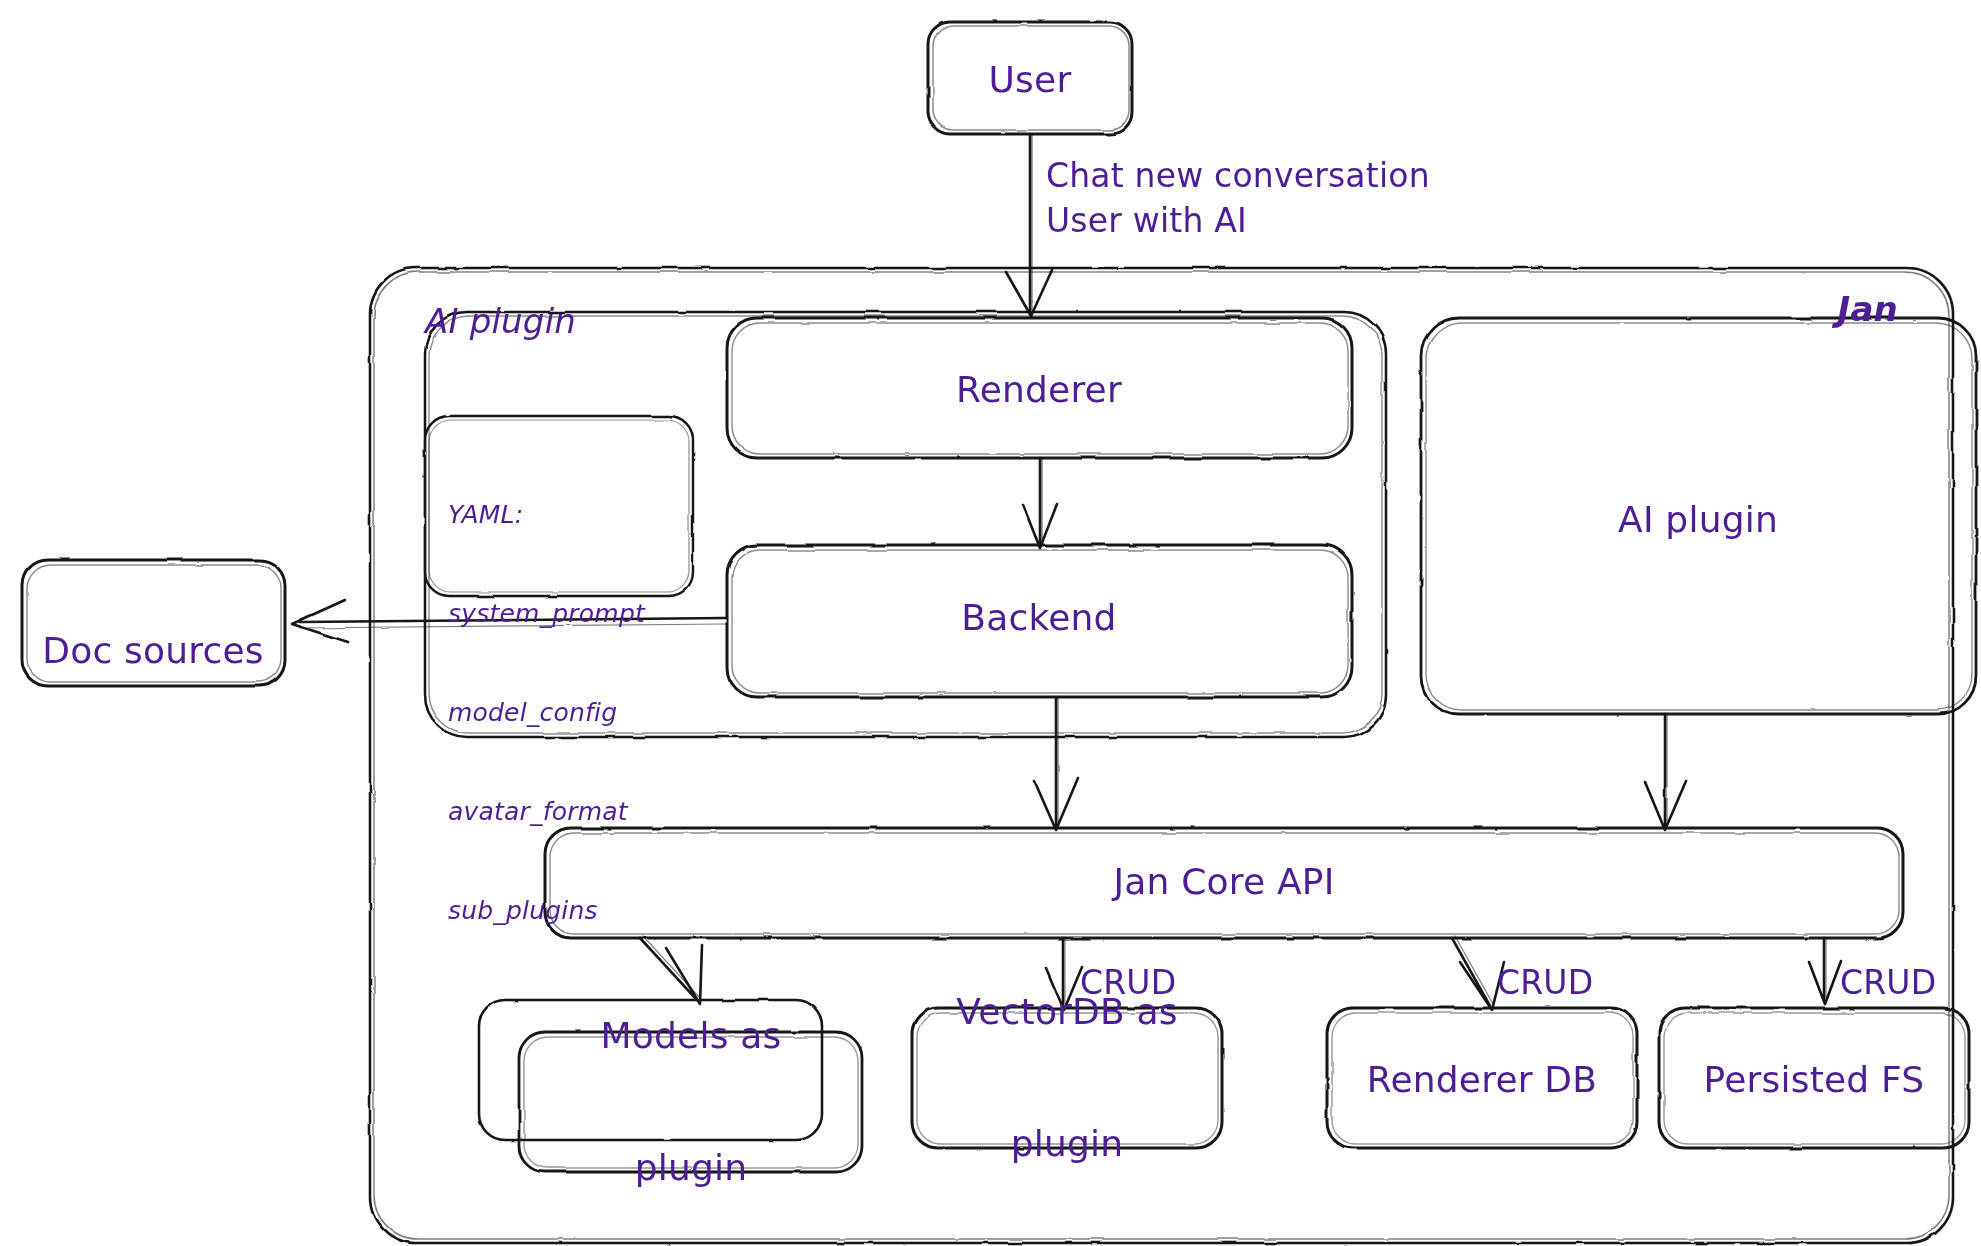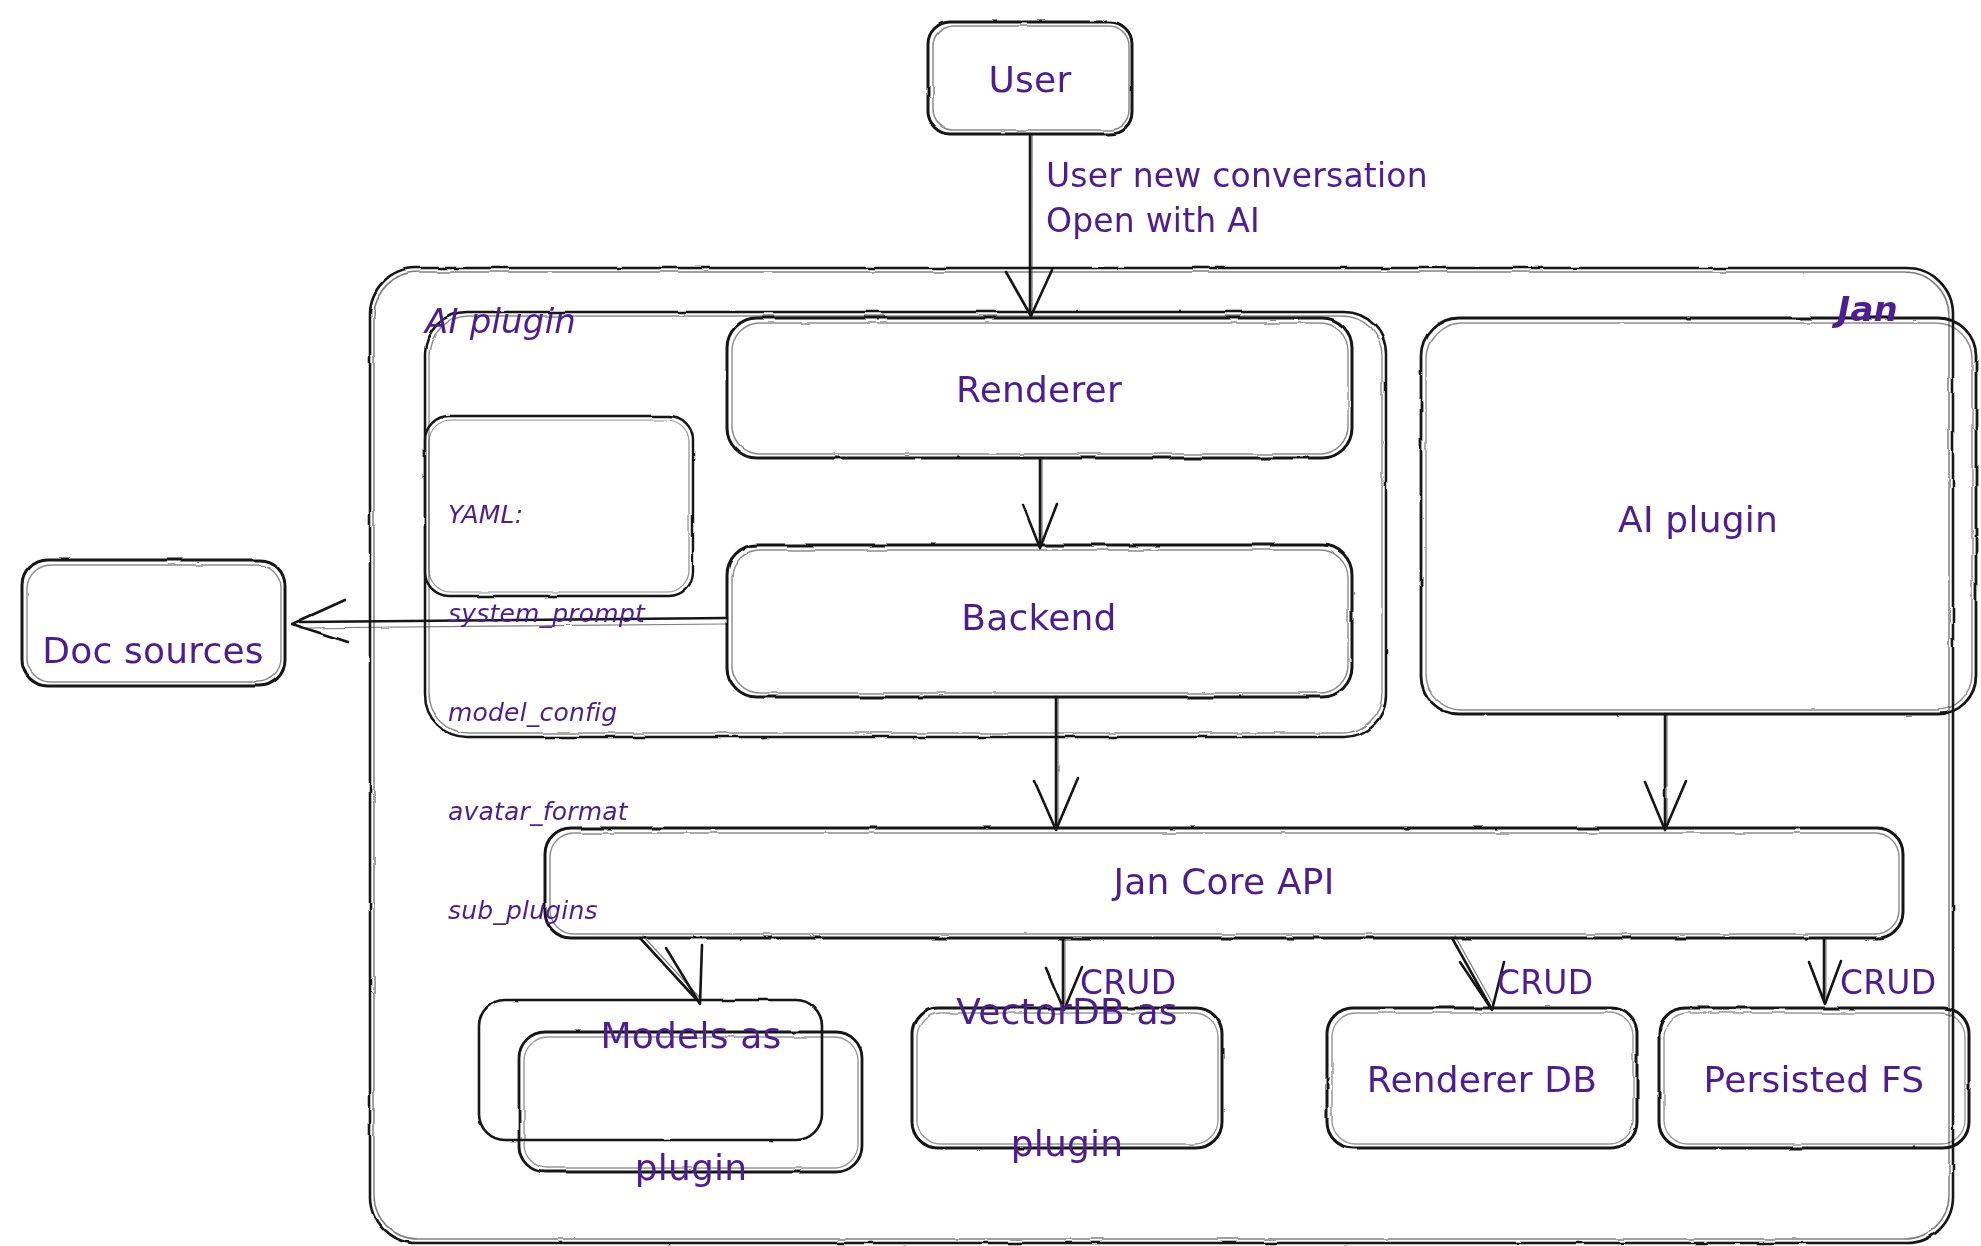--- a/index.html
+++ b/index.html
@@ -192,22 +192,22 @@
       </g>
     </g>
   </svg>
 
   <div class="lbl group-label" style="left:1898px; top:288px; transform:translateX(-100%);font-weight:bold;">Jan</div>
 
   <div class="lbl group-label" style="left:425px; top:300px;">AI plugin</div>
 
   <div class="lbl node-label" style="left:1030px; top:80px;">User</div>
 
-  <div class="lbl edge-label" style="left:1046px; top:155px;">User new conversation</div>
-  <div class="lbl edge-label" style="left:1046px; top:200px;">Open with AI</div>
+  <div class="lbl edge-label" style="left:1046px; top:155px;">Chat new conversation</div>
+  <div class="lbl edge-label" style="left:1046px; top:200px;">User with AI</div>
 
   <div class="lbl node-label" style="left:1039px; top:390px;text-align:center;">Renderer</div>
 
   <div class="lbl node-label" style="left:1039px; top:618px;text-align:center;">Backend</div>
 
   <div class="lbl node-label" style="left:1698px; top:520px;">AI plugin</div>
 
   <div class="lbl node-label" style="left:153px; top:651px;">Doc sources</div>
 
   <div class="lbl yaml-label" style="left:448px; top:432px;">

